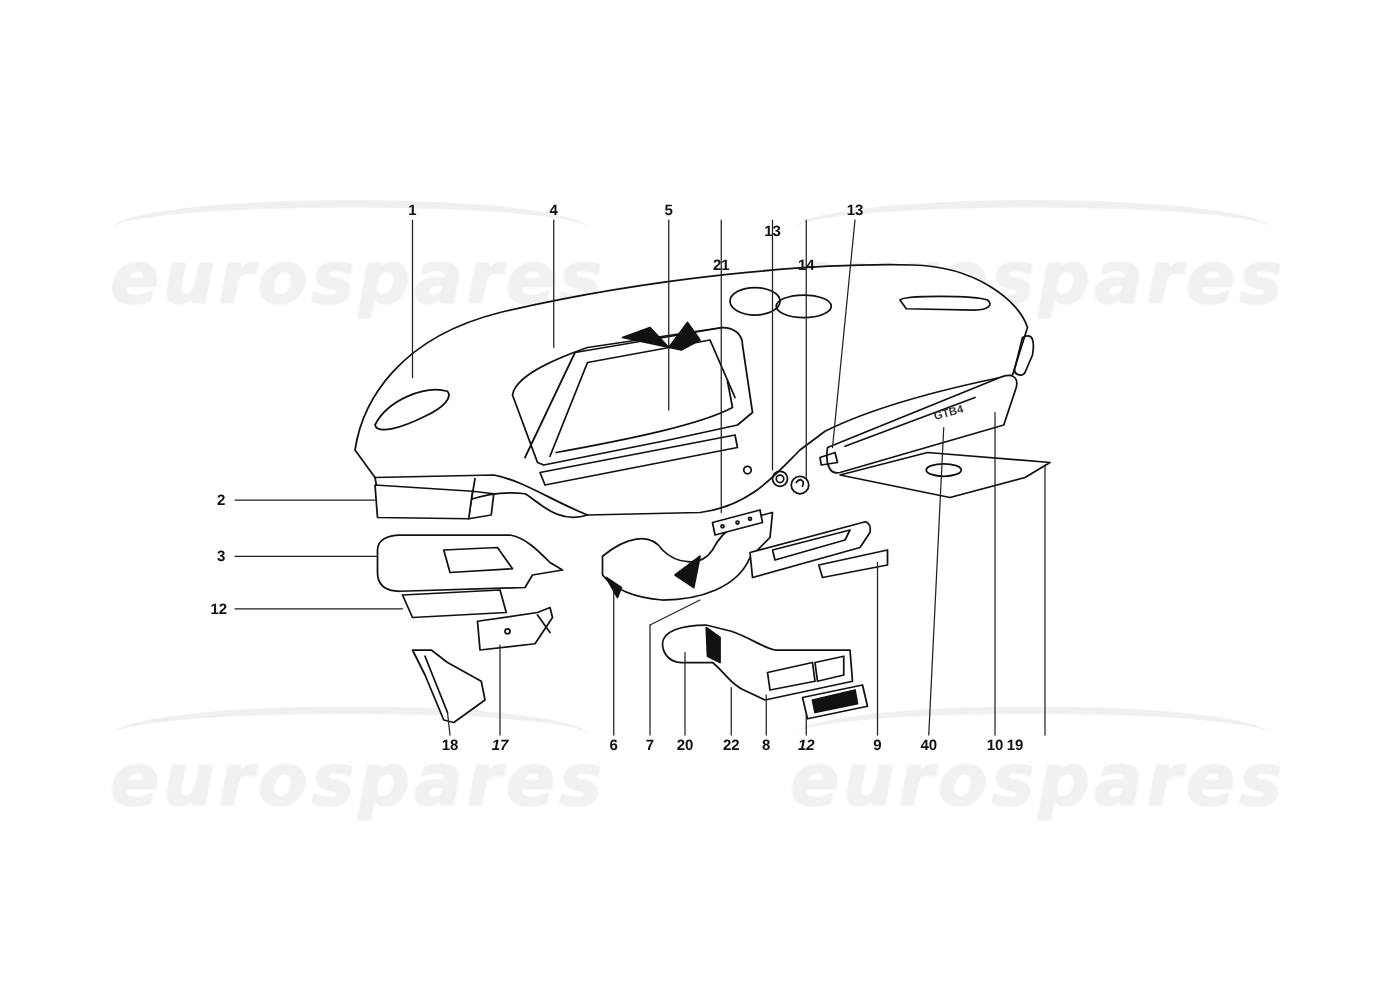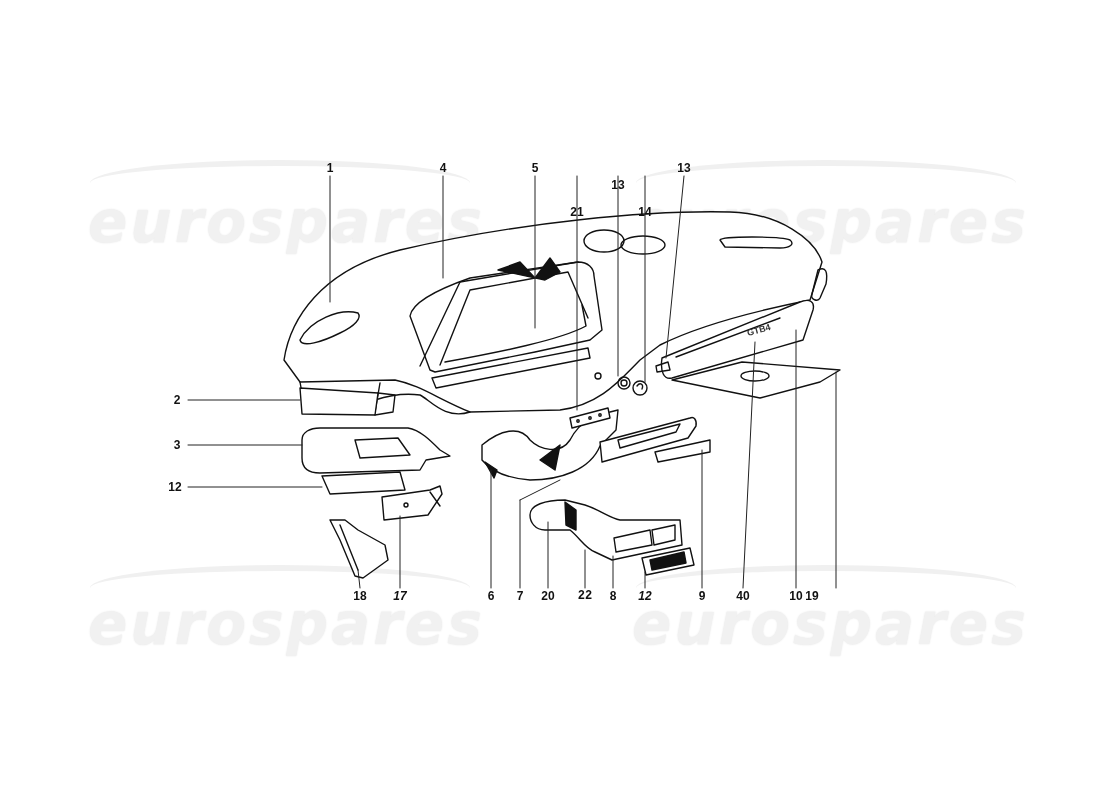--- a/index.html
+++ b/index.html
@@ -151,20 +151,20 @@
   <div class="callout" style="left:645px;top:168px;margin-top:44px;">14</div>
   <div class="callout" style="left:684px;top:168px;">13</div>
   <div class="callout" style="left:177px;top:400px;">2</div>
   <div class="callout" style="left:177px;top:445px;">3</div>
   <div class="callout" style="left:175px;top:487px;">12</div>
   <div class="callout" style="left:360px;top:596px;">18</div>
   <div class="callout" style="left:400px;top:596px;font-style:italic;">17</div>
   <div class="callout" style="left:491px;top:596px;">6</div>
   <div class="callout" style="left:520px;top:596px;">7</div>
   <div class="callout" style="left:548px;top:596px;">20</div>
-  <div class="callout" style="left:585px;top:596px;font-family:Liberation Mono, monospace;">22</div>
+  <div class="callout" style="left:585px;top:596px;">22</div>
   <div class="callout" style="left:613px;top:596px;">8</div>
   <div class="callout" style="left:645px;top:596px;font-style:italic;">12</div>
   <div class="callout" style="left:702px;top:596px;">9</div>
   <div class="callout" style="left:743px;top:596px;">40</div>
   <div class="callout" style="left:796px;top:596px;">10</div>
   <div class="callout" style="left:812px;top:596px;">19</div>
 </div>
 
 </body></html>

